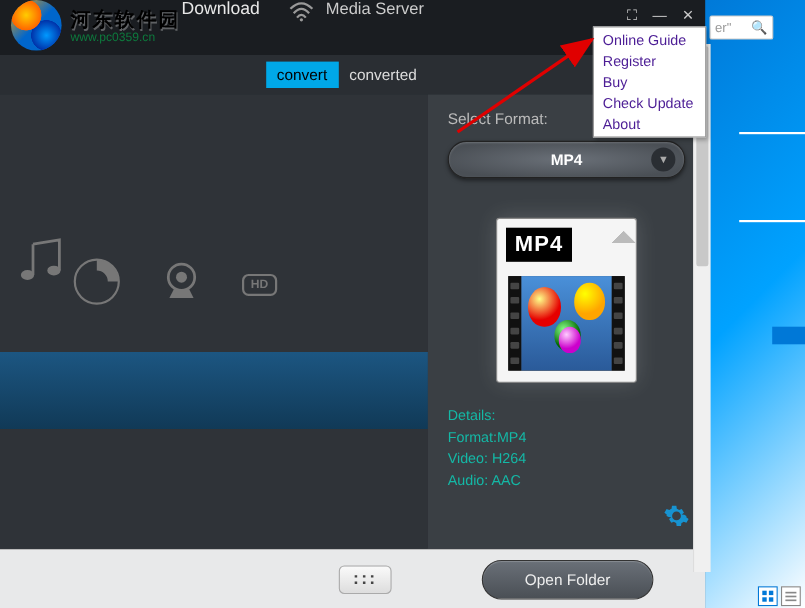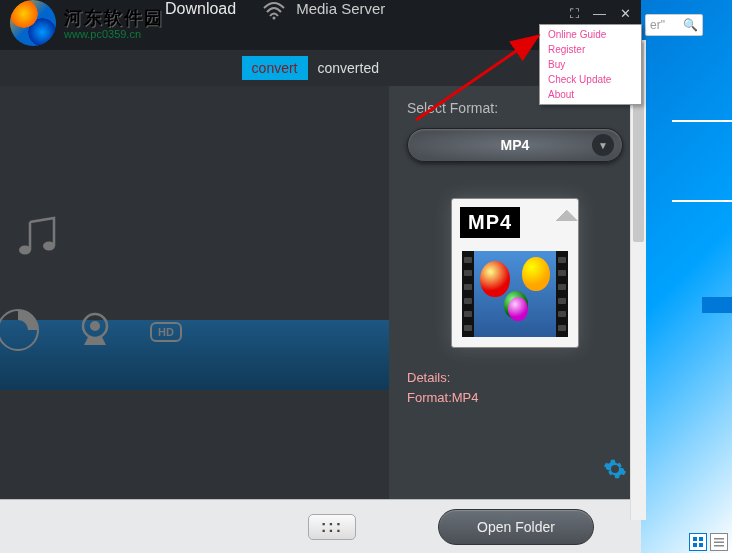--- a/index.html
+++ b/index.html
@@ -14,24 +14,24 @@
 .brand{display:flex;flex-direction:column}
 .brand-cn{color:#000;text-shadow:1px 1px 0 rgba(255,255,255,0.3);font-size:18px;font-weight:bold;letter-spacing:2px}
 .brand-url{color:#0d7a3d;font-size:11px;margin-top:-2px}
 .download{color:#e8e8e8;font-size:16px;margin-left:1px}
 .wifi-icon{margin-left:26px;color:#999}
 .mediaserver{color:#ccc;font-size:15px;margin-left:10px}
 .winbtns{position:absolute;right:0;top:0;display:flex;gap:14px;padding:6px 10px;color:#ccc}
 .winbtn{cursor:pointer;font-size:13px}
 .tabs-row{height:36px;display:flex;align-items:center;justify-content:flex-end;padding-right:252px;gap:0;background:#2a2e33}
 .tab{padding:4px 10px;font-size:14px;color:#ddd;cursor:pointer}
-.tab.active{background:#00a8e8;color:#7f1d1d}
+.tab.active{background:#00a8e8;color:#000000}
 .main{flex:1;display:flex;background:#2a2e33}
 .left-pane{width:389px;position:relative;background:#2f3338}
-.media-icons{position:absolute;left:14px;top:130px;display:flex;flex-direction:column;gap:20px}
+.media-icons{position:absolute;left:14px;top:130px;display:flex;flex-direction:row;gap:20px}
 .ic{color:#777;position:relative}
 .music-ic{font-size:42px}
 .cam-row{display:flex;align-items:center;gap:36px;margin-left:-18px;margin-top:18px}
 .hd-ic{border:2px solid #777;border-radius:6px;padding:2px 6px;font-size:11px;font-weight:bold;color:#777}
 .blue-strip{position:absolute;top:234px;left:0;width:100%;height:70px;background:linear-gradient(180deg,#1a5a8a 0%,#0d3a5a 100%);opacity:0.9}
 .right-pane{width:252px;background:#3a3f44;padding:14px 18px;position:relative}
 .sel-label{color:#bbb;font-size:14px;margin-bottom:12px}
 .format-btn{width:100%;height:34px;background:radial-gradient(ellipse at center,#6a7078 0%,#4a4f55 80%);border:1px solid #222;border-radius:17px;display:flex;align-items:center;justify-content:center;color:#fff;font-weight:bold;font-size:14px;cursor:pointer;position:relative;box-shadow:inset 0 1px 2px rgba(255,255,255,0.2),0 2px 4px rgba(0,0,0,0.5)}
 .format-btn::after{content:"";position:absolute;right:8px;width:22px;height:22px;background:#2a2e33;border-radius:50%;display:flex;align-items:center;justify-content:center}
 .format-arrow{position:absolute;right:14px;color:#aaa;font-size:10px;z-index:2}
@@ -41,27 +41,27 @@
 .thumb-img{position:absolute;bottom:10px;left:10px;right:10px;height:86px;background:#333;overflow:hidden}
 .film-edge{position:absolute;top:0;bottom:0;width:12px;background:#111;display:flex;flex-direction:column;justify-content:space-around;padding:2px}
 .film-edge.l{left:0}.film-edge.r{right:0}
 .film-hole{width:8px;height:6px;background:#444;margin:0 auto;border-radius:1px}
 .balloons{position:absolute;left:12px;right:12px;top:0;bottom:0;background:linear-gradient(180deg,#4a90d9 0%,#2a5a99 100%);overflow:hidden}
 .balloon{position:absolute;border-radius:50% 50% 48% 48%}
 .b1{width:30px;height:36px;background:radial-gradient(circle at 35% 30%,#ff8,#e60000 60%);left:6px;top:10px}
 .b2{width:28px;height:34px;background:radial-gradient(circle at 35% 30%,#ff0,#ffa500 60%);right:6px;top:6px}
 .b3{width:24px;height:28px;background:radial-gradient(circle at 35% 30%,#8f8,#006600 60%);left:30px;top:40px}
 .b4{width:20px;height:24px;background:radial-gradient(circle at 35% 30%,#fcf,#cc00cc 60%);right:28px;top:46px}
-.details{color:#fca5a5;font-size:13px;line-height:1.5}
+.details{color:#14b8a6;font-size:13px;line-height:1.5}
 .gear{position:absolute;bottom:12px;right:14px;color:#1793d1;font-size:22px;cursor:pointer}
 .bottom-bar{height:54px;background:#e8e9ea;border-top:1px solid #bbb;display:flex;align-items:center;padding:0 18px;gap:12px}
 .dots-btn{margin-left:290px;width:48px;height:26px;background:linear-gradient(#fafafa,#ddd);border:1px solid #aaa;border-radius:5px;display:flex;align-items:center;justify-content:center;cursor:pointer;color:#444;letter-spacing:2px;font-weight:bold}
 .open-folder{margin-left:70px;width:156px;height:36px;background:linear-gradient(#6a7078,#4a4f55);border:1px solid #333;border-radius:18px;color:#eee;font-size:14px;cursor:pointer;box-shadow:inset 0 1px 1px rgba(255,255,255,0.2)}
 .context-menu{position:absolute;top:24px;left:539px;width:103px;background:#fff;border:1px solid #999;box-shadow:2px 2px 4px rgba(0,0,0,0.3);z-index:10;padding:2px}
-.context-menu div{padding:2px 6px;font-size:10px;color:#ec4899;cursor:pointer}
+.context-menu div{padding:2px 6px;font-size:13px;color:#4c1d95;cursor:pointer}
 .search-bar{position:absolute;top:14px;left:645px;width:58px;height:22px;background:#fff;border:1px solid #ccc;border-radius:2px;display:flex;align-items:center;padding:0 4px;font-size:12px;color:#999;z-index:2}
 .search-mag{margin-left:auto;color:#666;font-size:12px}
 .arrow{position:absolute;z-index:15;pointer-events:none}
 .status-icons{position:absolute;bottom:2px;right:4px;display:flex;gap:3px;z-index:2}
 .sicon{width:18px;height:18px;border:1px solid #888;background:#fff;display:flex;align-items:center;justify-content:center;font-size:10px}
 .sicon.active{border-color:#0078d7}
 .scrollbar-v{position:absolute;right:86px;top:40px;width:16px;height:480px;background:#f0f0f0;border-left:1px solid #ddd;z-index:2}
 .scrollbar-v::before{content:"";position:absolute;top:2px;left:2px;right:2px;height:200px;background:#c8c8c8;border-radius:2px}
 </style>
 </head>
@@ -168,20 +168,22 @@
             <div class="balloon b1"></div>
               <div class="balloon b2"></div>
               <div class="balloon b3"></div>
               <div class="balloon b4"></div>
           </div>
         </div>
       </div>
       <div class="details">
         <div>Details:</div>
         <div>Format:MP4</div>
+        <div>Video: H264</div>
+        <div>Audio: AAC</div>
       </div>
       <span class="gear">
         <svg width="24" height="24" viewBox="0 0 24 24">
             <path fill="#1793d1" d="M12 8a4 4 0 100 8 4 4 0 000-8zm9 4a7 7 0 01-.1 1.2l2.1 1.6-2 3.5-2.5-1a7 7 0 01-2 1.2l-.4 2.7h-4l-.4-2.7a7 7 0 01-2-1.2l-2.5 1-2-3.5 2.1-1.6A7 7 0 013 12a7 7 0 01.1-1.2L1 9.2l2-3.5 2.5 1a7 7 0 012-1.2L7.9 2.8h4l.4 2.7a7 7 0 012 1.2l2.5-1 2 3.5-2.1 1.6A7 7 0 0121 12z"></path>
           </svg>
       </span>
     </div>
   </div>
 
   <div class="bottom-bar">

